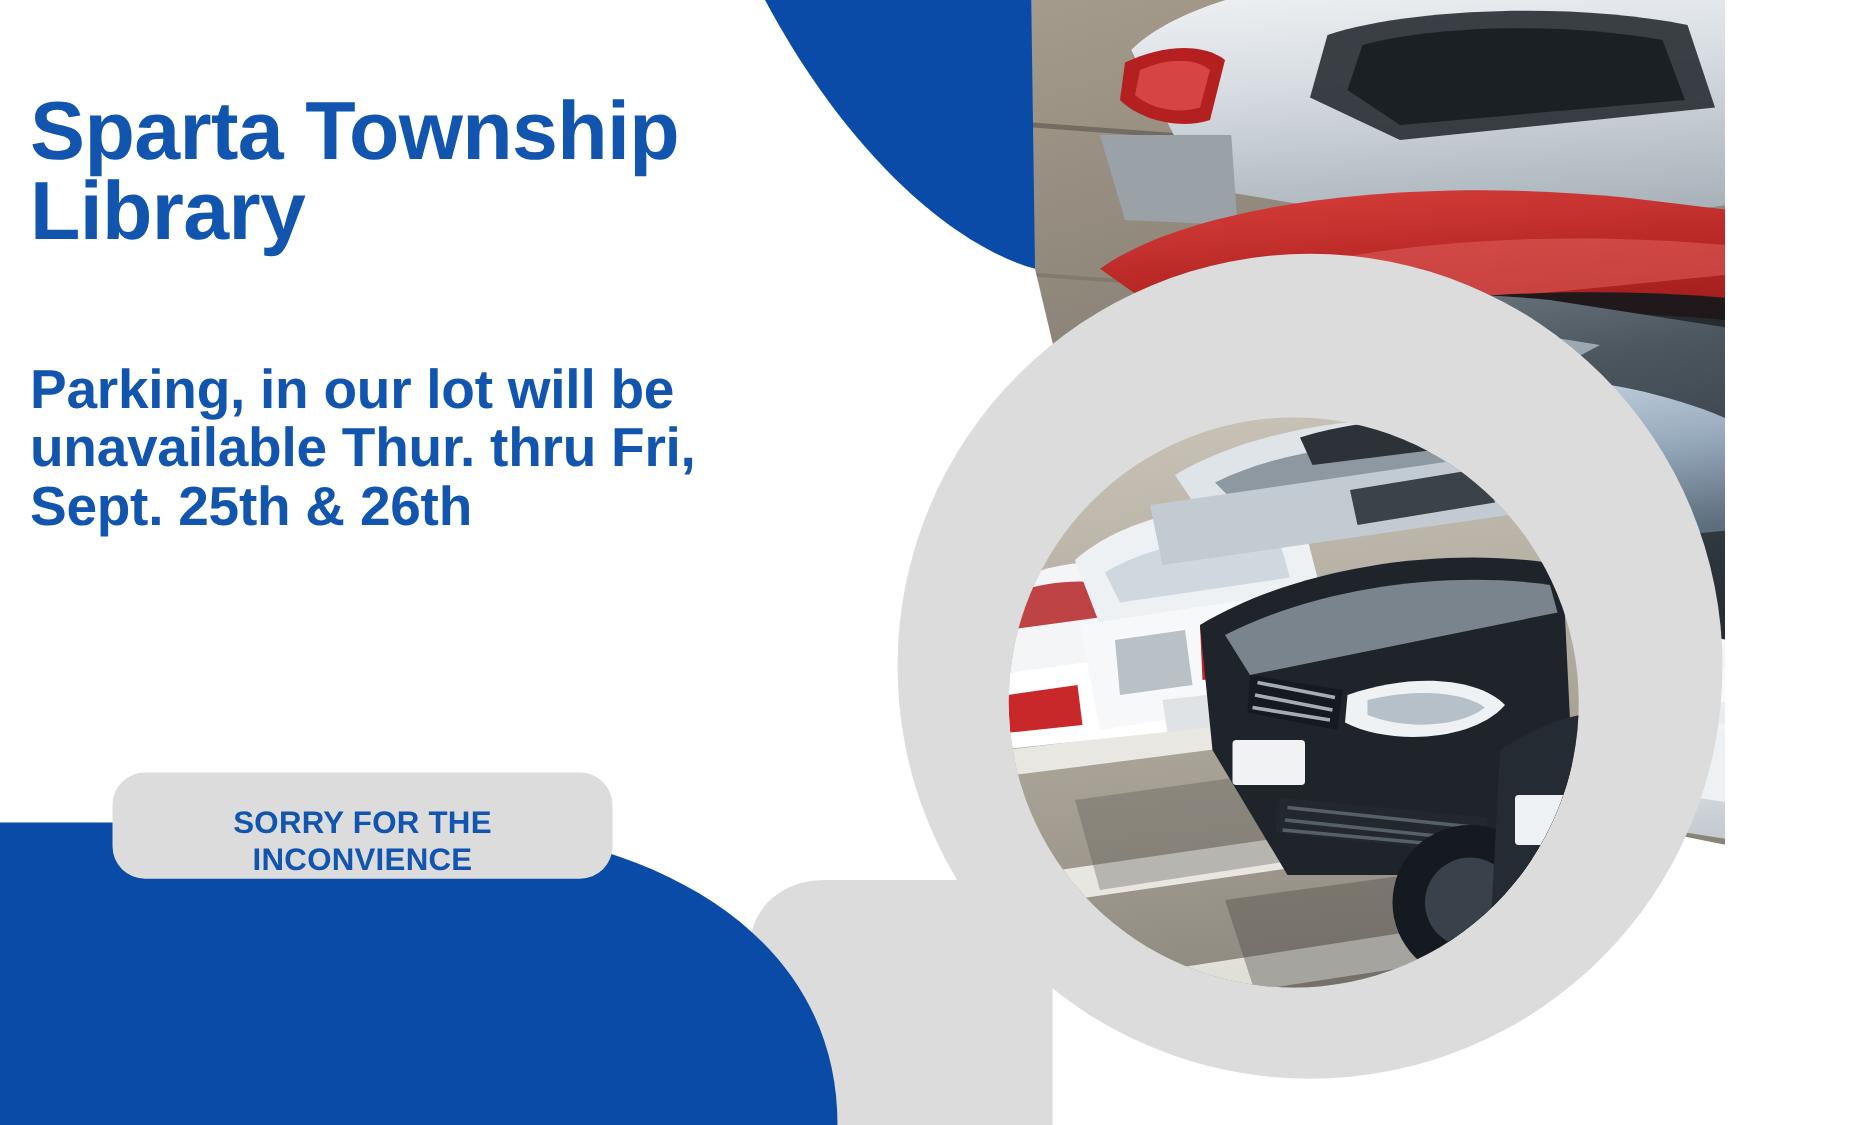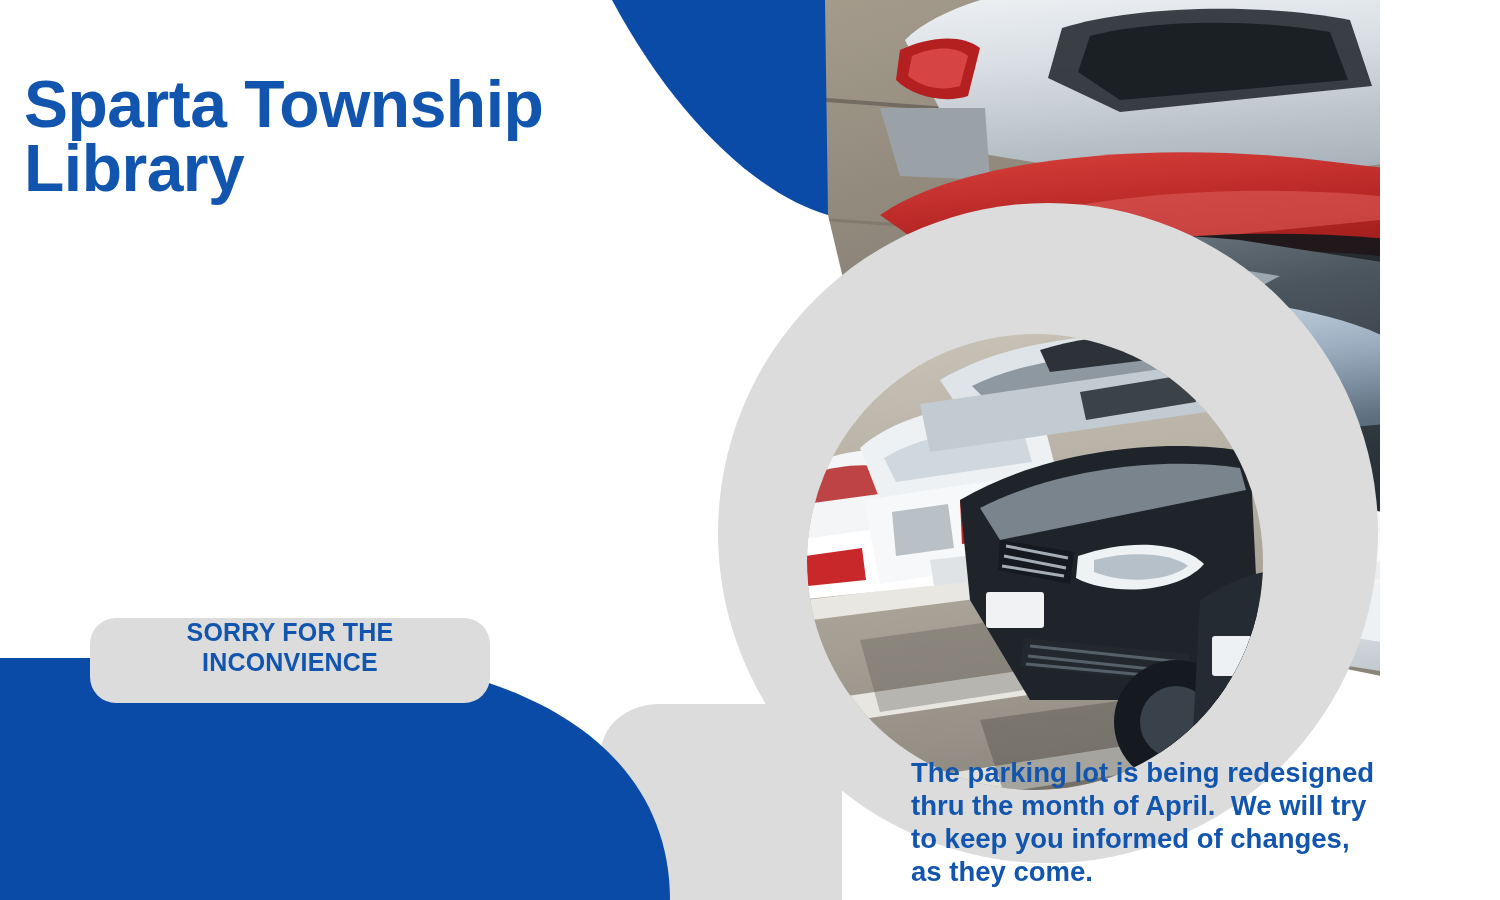--- a/index.html
+++ b/index.html
@@ -48,21 +48,21 @@
   }
   .pill{
     position:absolute;
     left:90px; top:618px;
     width:400px;
     height:85px;
     z-index:22;
     background:#DCDCDC;
     border-radius:26px;
     display:flex;
-    align-items:flex-start;
+    align-items:flex-end;
     justify-content:center;
     text-align:center;
   }
   .pill-text{
     font-size:25px;
     font-weight:bold;
     line-height:1.18;
     color:#1255AE;
     letter-spacing:0.2px;
   }
@@ -247,28 +247,28 @@
       <path d="M1200 600 C1240 574 1270 568 1290 572 L1290 790 L1190 790 Z" fill="#252b33"></path>
       <rect x="1212" y="636" width="62" height="40" rx="3" fill="#eef1f3"></rect>
       <path d="M1240 700 L1286 706 L1286 744 L1240 738 Z" fill="#7e2528"></path>
     </g>
 
     <path d="M0 658 L320 658 C510 658 670 740 670 900 L0 900 Z" fill="#0B4BA8"></path>
   </svg>
 
   <div class="title">Sparta Township Library</div>
 
+  <div class="subhead">
+    <span class="ln">Parking, in our lot will</span>
+    <span class="ln">be unavailable Thur.</span>
+    <span class="ln">thru Fri, Sept. 25th &amp;</span>
+    <span class="ln">26th</span>
+  </div>
 
   <div class="pill">
     <div class="pill-text">
       <span>SORRY FOR THE</span><br>
       <span>INCONVIENCE</span>
     </div>
   </div>
 
-  <div class="footnote">
-    <span class="ln">The parking lot is being redesigned</span>
-    <span class="ln">thru the month of April.  We will try</span>
-    <span class="ln">to keep you informed of changes,</span>
-    <span class="ln">as they come.</span>
-  </div>
 
 </div>
 
 </body></html>

